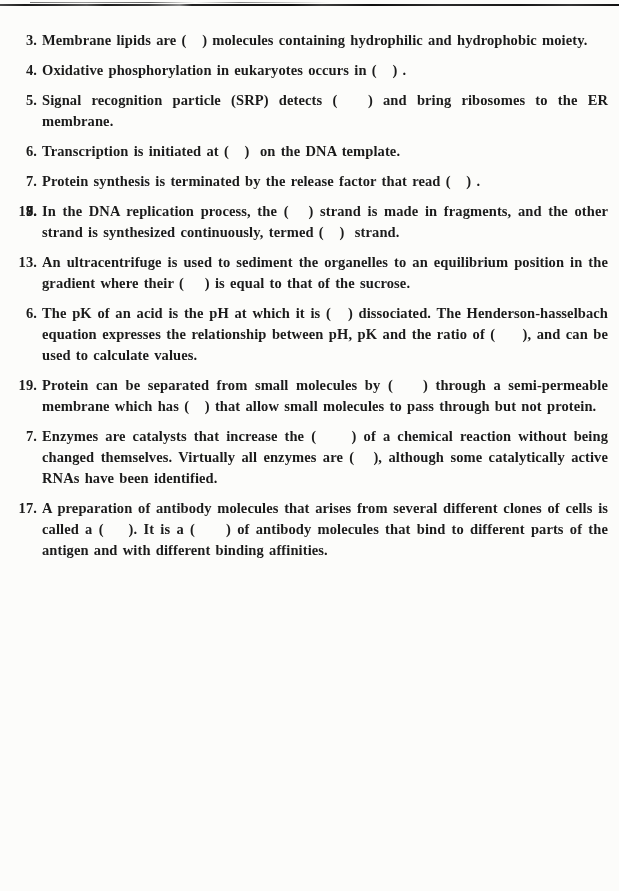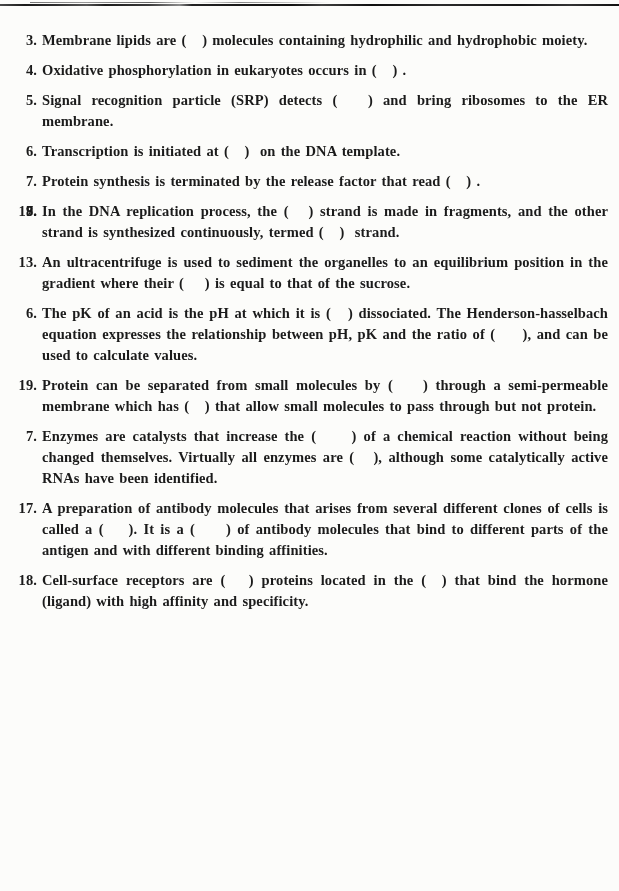--- a/index.html
+++ b/index.html
@@ -127,18 +127,14 @@
   <li class="question">
     <span class="q-num">7.</span>
     <span class="q-text">Enzymes are catalysts that increase the (&nbsp;&nbsp;&nbsp;&nbsp;&nbsp;) of a chemical reaction without being changed themselves. Virtually all enzymes are (&nbsp;&nbsp;&nbsp;), although some catalytically active RNAs have been identified.</span>
   </li>
 
   <li class="question">
     <span class="q-num">17.</span>
     <span class="q-text">A preparation of antibody molecules that arises from several different clones of cells is called a (&nbsp;&nbsp;&nbsp;&nbsp;). It is a (&nbsp;&nbsp;&nbsp;&nbsp;&nbsp;) of antibody molecules that bind to different parts of the antigen and with different binding affinities.</span>
   </li>
 
-  <li class="question">
-    <span class="q-num">18.</span>
-    <span class="q-text">Cell-surface receptors are (&nbsp;&nbsp;&nbsp;) proteins located in the (&nbsp;&nbsp;) that bind the hormone (ligand) with high affinity and specificity.</span>
-  </li>
 </ol>
 </div>
 
 </body></html>

